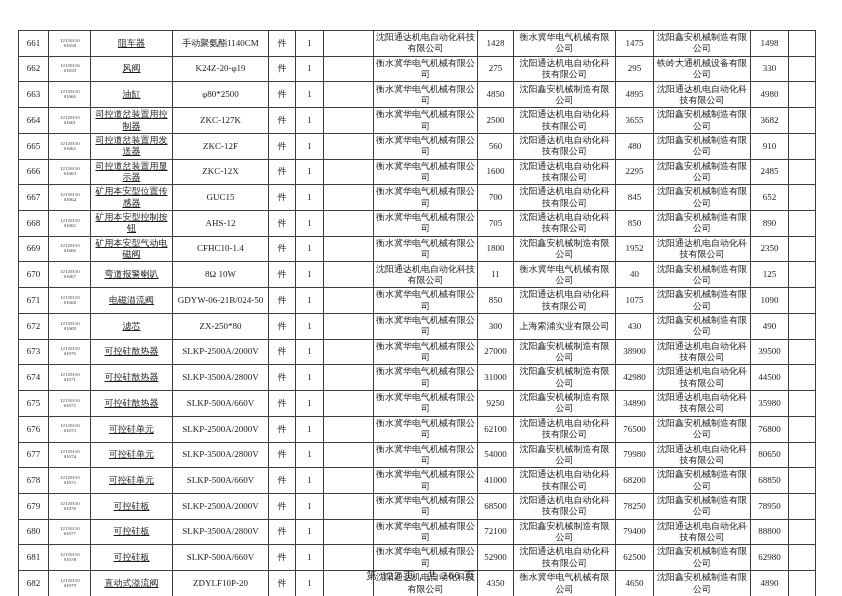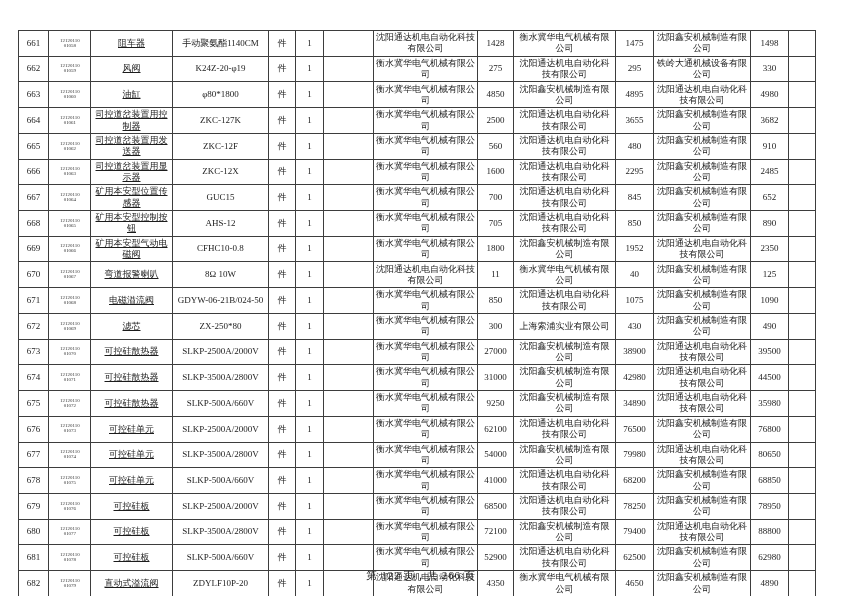--- a/index.html
+++ b/index.html
@@ -86,21 +86,21 @@
           <td class="c-sup2">沈阳通达机电自动化科技有限公司</td>
           <td class="c-price">295</td>
           <td class="c-sup3">铁岭大通机械设备有限公司</td>
           <td class="c-price">330</td>
           <td class="c-b"></td>
         </tr>
         <tr>
           <td class="c-seq">663</td>
           <td class="c-code"><span class="code-text"><div>12120110</div><div>01060</div></span></td>
           <td class="c-name">油缸</td>
-          <td class="c-spec">φ80*1800</td>
+          <td class="c-spec">φ80*2500</td>
           <td class="c-unit">件</td>
           <td class="c-qty">1</td>
           <td class="c-b"></td>
           <td class="c-sup">衡水冀华电气机械有限公司</td>
           <td class="c-price">4850</td>
           <td class="c-sup2">沈阳鑫安机械制造有限公司</td>
           <td class="c-price">4895</td>
           <td class="c-sup3">沈阳通达机电自动化科技有限公司</td>
           <td class="c-price">4980</td>
           <td class="c-b"></td>
@@ -182,21 +182,21 @@
           <td class="c-sup2">沈阳通达机电自动化科技有限公司</td>
           <td class="c-price">850</td>
           <td class="c-sup3">沈阳鑫安机械制造有限公司</td>
           <td class="c-price">890</td>
           <td class="c-b"></td>
         </tr>
         <tr>
           <td class="c-seq">669</td>
           <td class="c-code"><span class="code-text"><div>12120110</div><div>01066</div></span></td>
           <td class="c-name">矿用本安型气动电磁阀</td>
-          <td class="c-spec">CFHC10-0.8</td>
+          <td class="c-spec">CFHC10-1.4</td>
           <td class="c-unit">件</td>
           <td class="c-qty">1</td>
           <td class="c-b"></td>
           <td class="c-sup">衡水冀华电气机械有限公司</td>
           <td class="c-price">1800</td>
           <td class="c-sup2">沈阳鑫安机械制造有限公司</td>
           <td class="c-price">1952</td>
           <td class="c-sup3">沈阳通达机电自动化科技有限公司</td>
           <td class="c-price">2350</td>
           <td class="c-b"></td>

